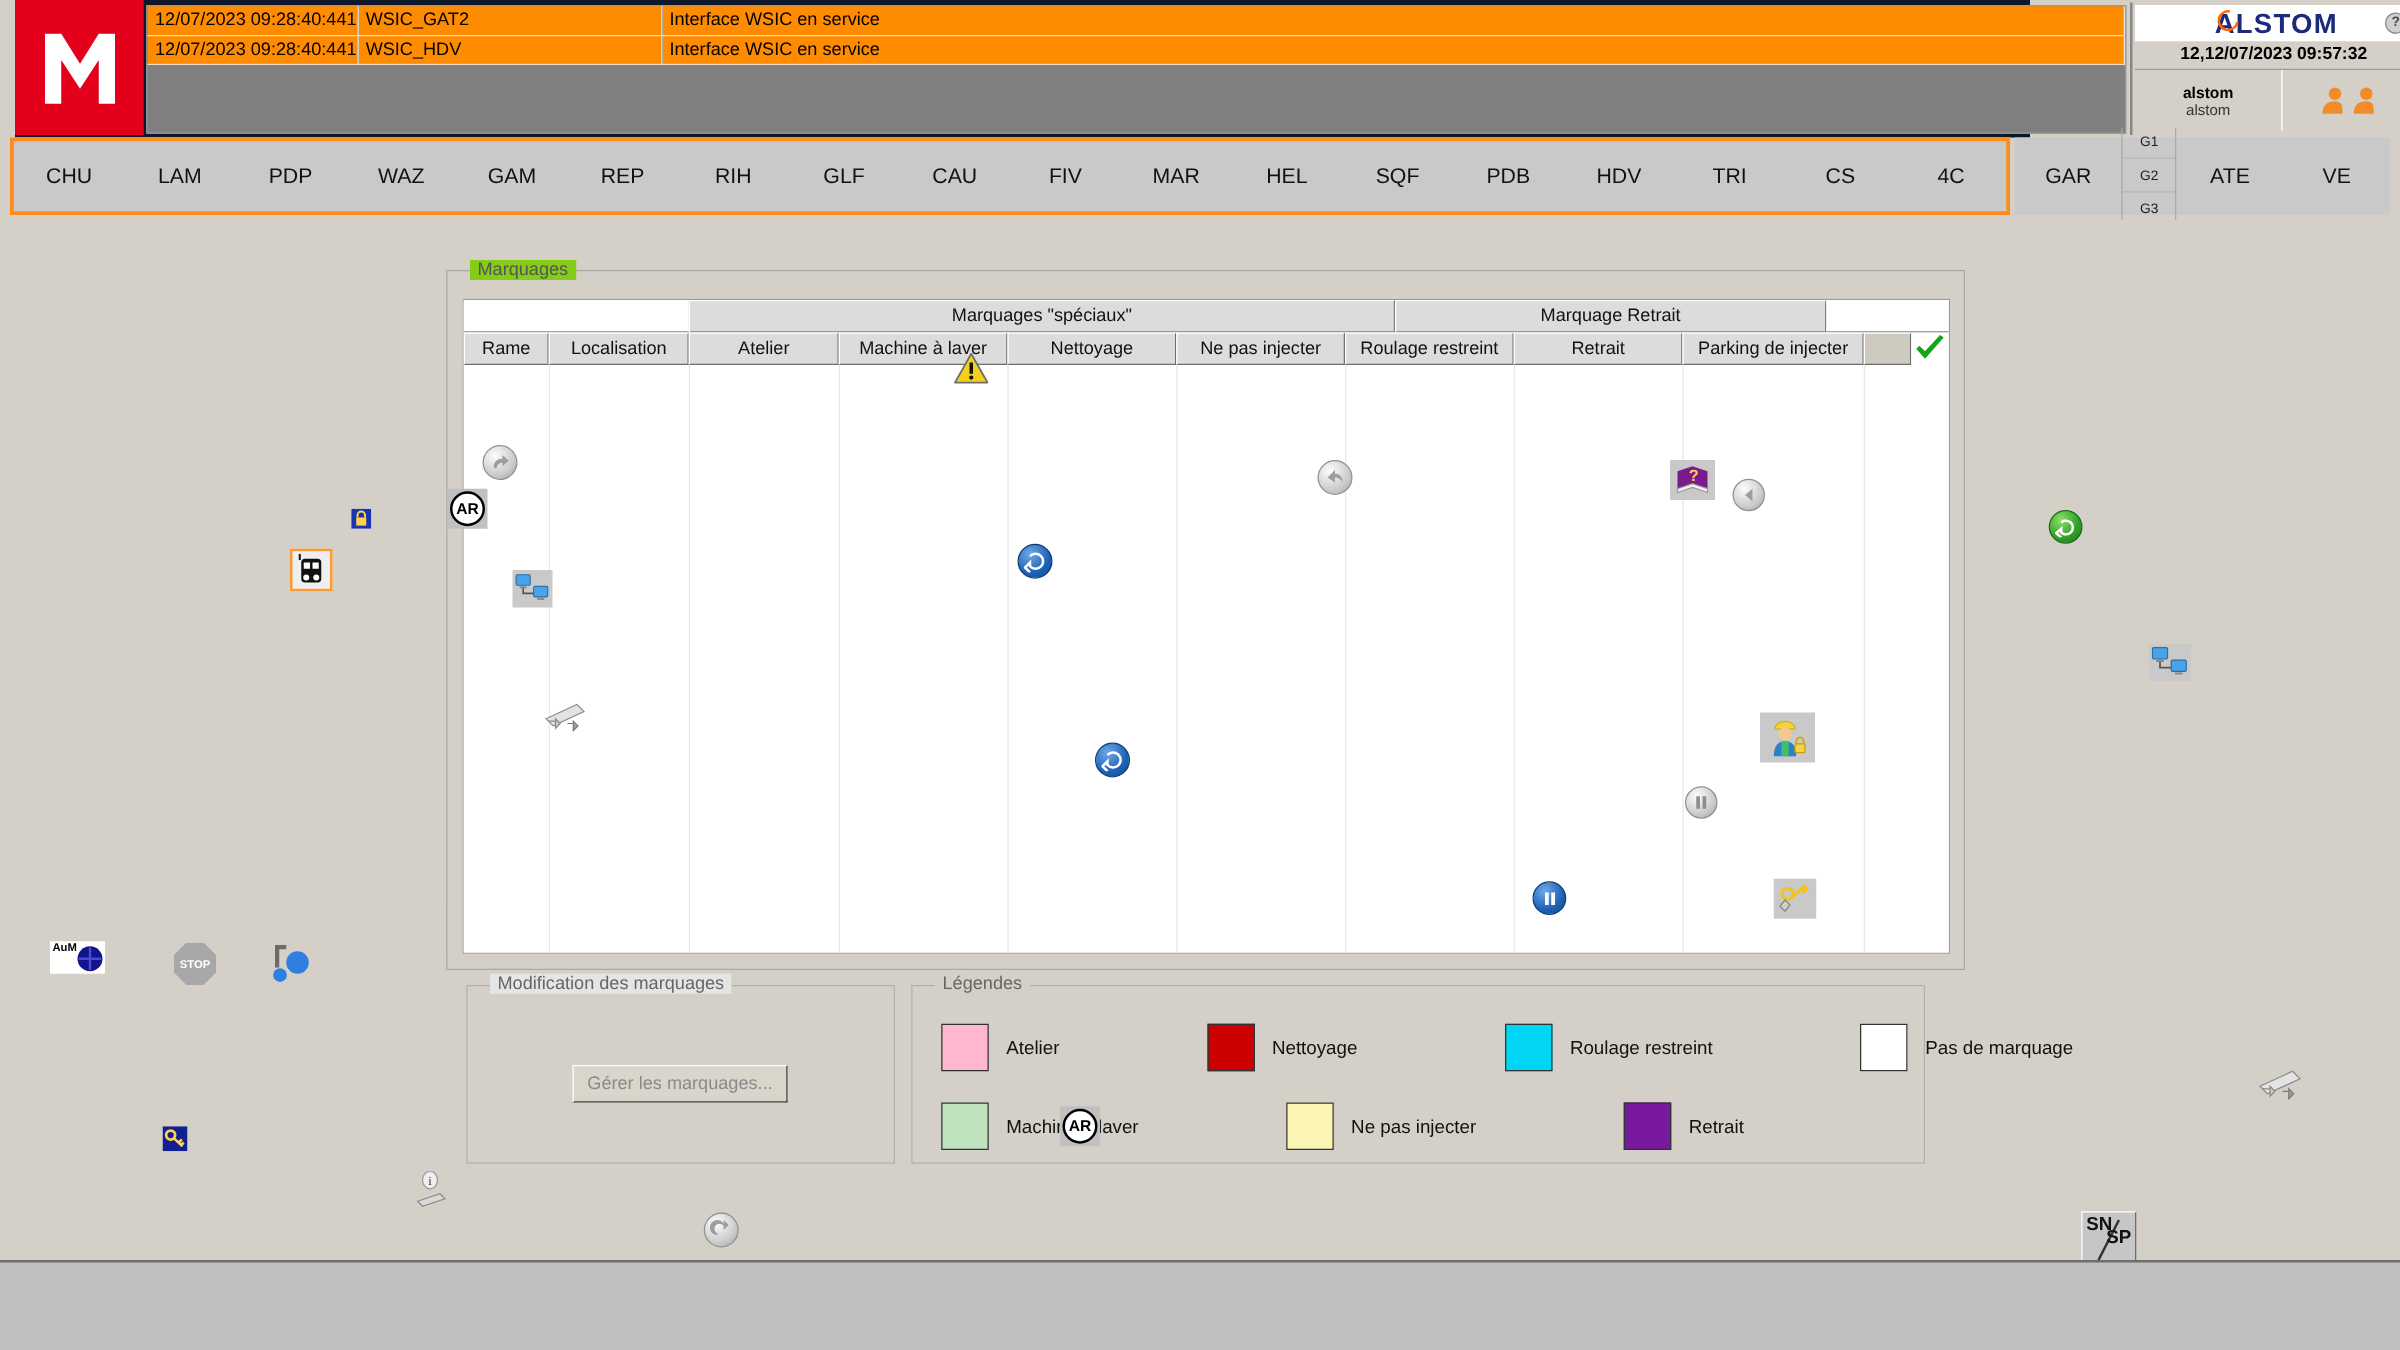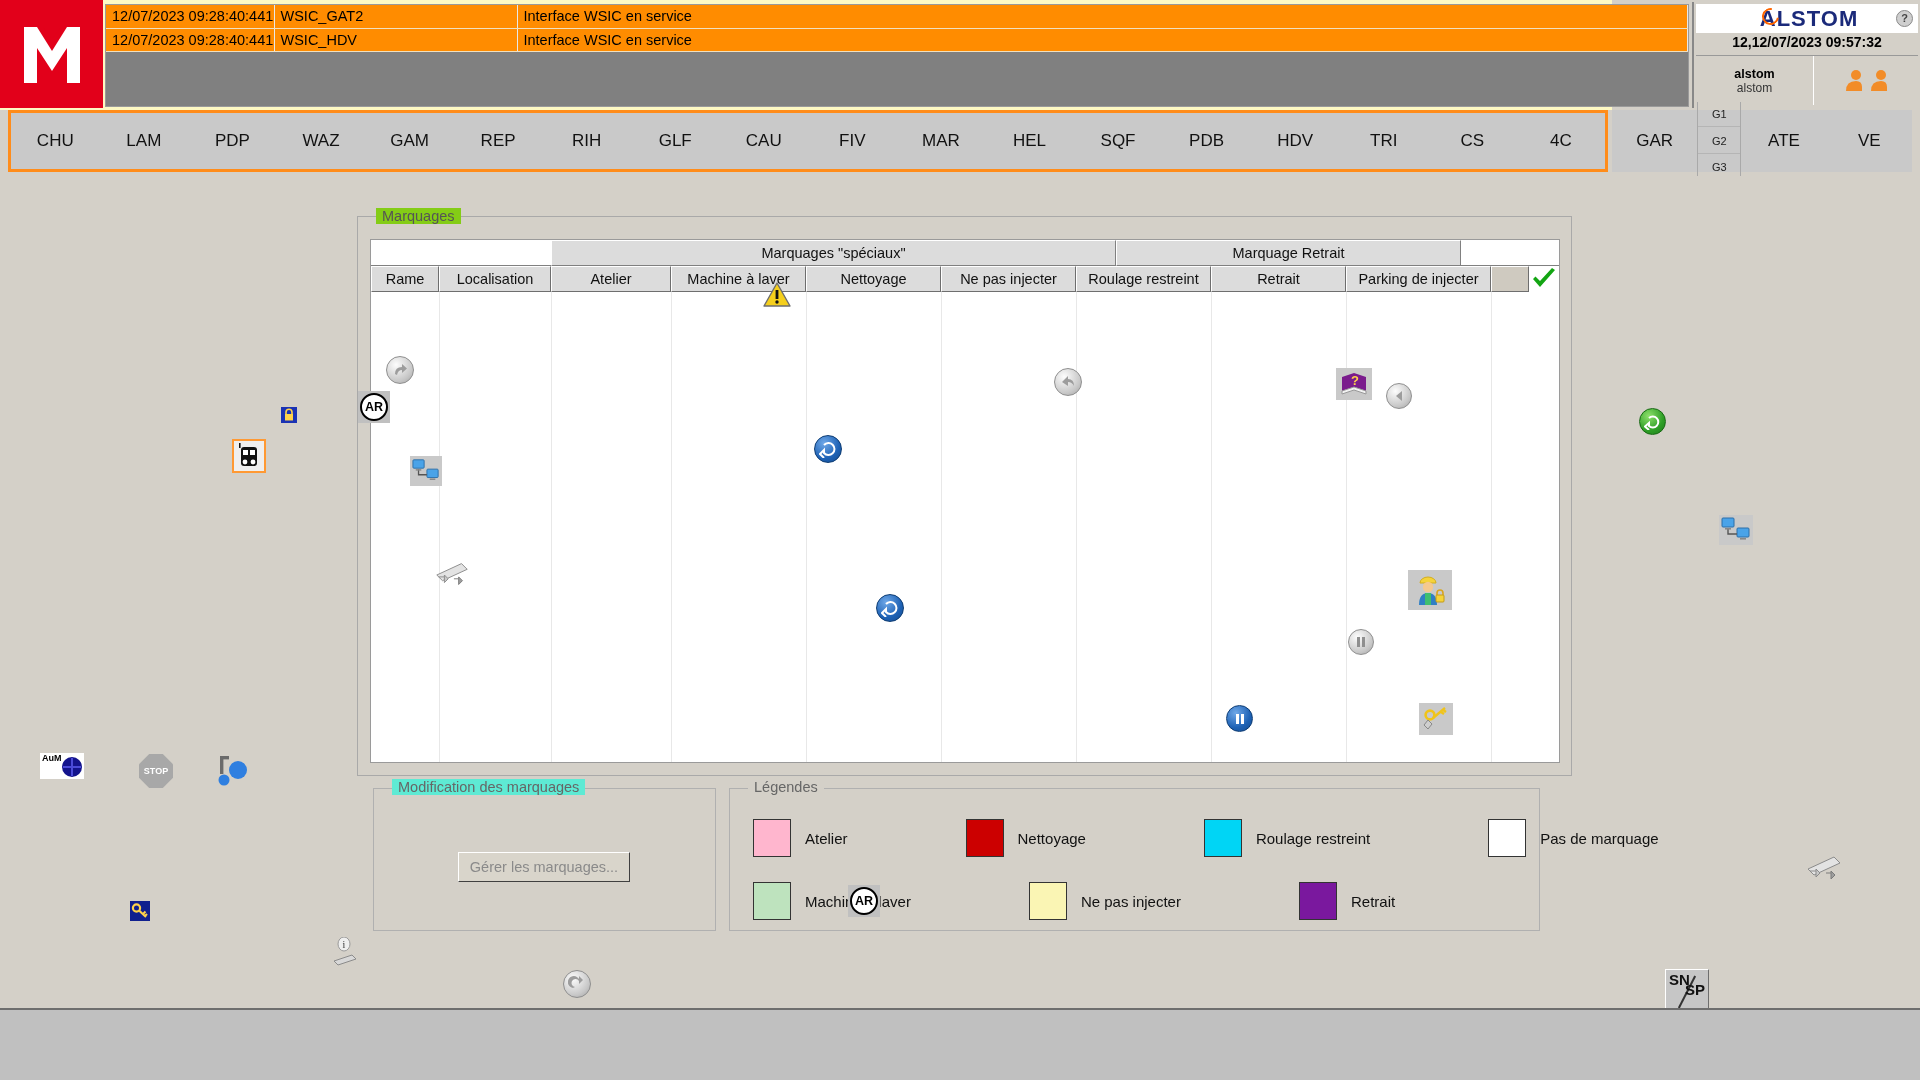--- a/index.html
+++ b/index.html
@@ -4,21 +4,21 @@
 <style>
   * { box-sizing: border-box; margin:0; padding:0; }
   html,body { width:1920px; height:1080px; overflow:hidden; }
   body {
     font-family: "Liberation Sans", sans-serif;
     background:#d4d0c8;
     position:relative;
   }
 
   
-  #topbar { position:absolute; left:0; top:0; width:1612px; height:110px; background:#fef9c3; }
+  #topbar { position:absolute; left:12px; top:0; width:1612px; height:110px; background:#0f172a; }
 
   #logo-m {
     position:absolute; left:0; top:0; width:103px; height:108px;
     background:#e2001a; display:flex; align-items:center; justify-content:center;
   }
   #logo-m svg { display:block; }
 
   #alarm-wrap {
     position:absolute; left:105px; top:4px; width:1584px; height:103px;
     background:#808080; border:1px solid #9a9a9a;
@@ -132,21 +132,21 @@
   }
   #grid-body { position:relative; height:470px; background:#fff; }
   .colsep { position:absolute; top:0; bottom:0; width:1px; background:#e8e8e8; }
 
   
   #mod-box {
     position:absolute; left:373px; top:612px; width:343px; height:143px;
     border:1px solid #b0b0b0;
   }
   #mod-legend {
-    position:absolute; left:18px; top:-10px; background:#5eead4; padding:0 6px;
+    position:absolute; left:18px; top:-10px; background:#e5e5e5; padding:0 6px;
     font-size:14.5px; color:#666;
   }
   #btn-gerer {
     position:absolute; left:84px; top:63px; width:172px; height:30px;
     background:#d9d5cb; border:1px solid #fff; border-right-color:#404040;
     border-bottom-color:#404040; color:#8a8a8a; font-size:14.5px;
     display:flex; align-items:center; justify-content:center; cursor:default;
   }
 
   #leg-box {

